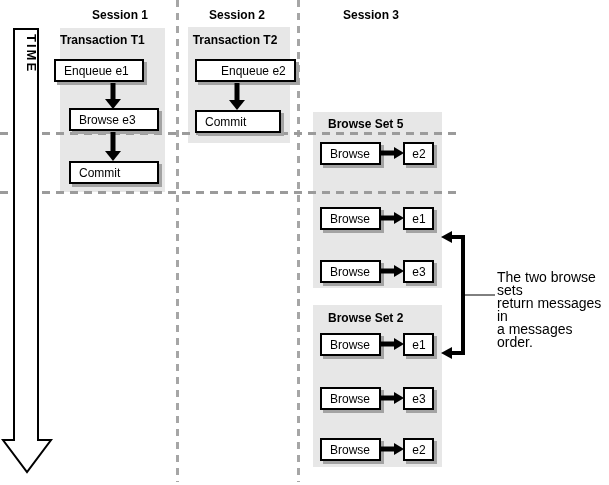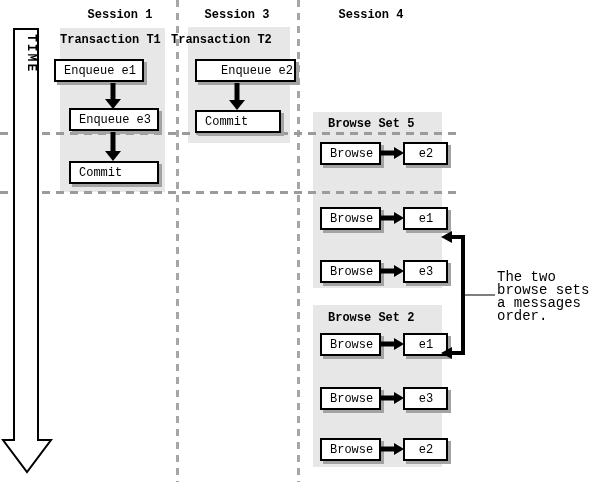--- a/index.html
+++ b/index.html
@@ -1,32 +1,32 @@
 <!DOCTYPE html>
 <html><head>
 <meta charset="utf-8">
 <style>
   html,body{margin:0;padding:0;background:#fff;}
   .canvas{
     position:relative;width:609px;height:485px;background:#ffffff;
-    font-family:Liberation Mono, monospace;color:#000;overflow:hidden;
+    font-family:Liberation Sans, sans-serif;color:#000;overflow:hidden;
   }
   .panel{position:absolute;background:#e7e7e7;z-index:1;}
   .dash-v{position:absolute;top:0;width:3px;height:482px;z-index:2;
     background:repeating-linear-gradient(to bottom,#a6a6a6 0 7px,transparent 7px 13px);}
   .dash-h{position:absolute;left:0;height:3px;width:457px;z-index:2;
     background:repeating-linear-gradient(to right,#9b9b9b 0 8px,transparent 8px 14px);}
   .hdr{position:absolute;font-weight:bold;font-size:12px;text-align:center;z-index:3;}
   .panel-title{position:absolute;font-weight:bold;font-size:12px;z-index:3;}
   .box{
     position:absolute;background:#fff;border:2px solid #000;box-sizing:border-box;
     box-shadow:3px 3px 0 #a3a3a3;font-size:12px;display:flex;align-items:center;
     padding-left:8px;height:23px;z-index:4;
   }
-  .box.msg{justify-content:center;padding-left:1px;width:45px;}
+  .box.msg{justify-content:center;padding-left:1px;width:31px;}
   .arrow{position:absolute;z-index:5;}
   .note{position:absolute;left:497px;top:271px;font-size:14px;line-height:13px;z-index:3;}
   .time-label{
     position:absolute;left:15px;top:34px;z-index:6;font-weight:bold;font-size:13px;
     writing-mode:vertical-rl;letter-spacing:2px;width:24px;text-align:left;
   }
 </style>
 </head>
 <body>
 
@@ -37,42 +37,42 @@
   <div class="panel" style="left:313px;top:112px;width:129px;height:176px;"></div>
   <div class="panel" style="left:313px;top:305px;width:129px;height:162px;"></div>
 
   <div class="dash-v" style="left:176px;"></div>
   <div class="dash-v" style="left:297px;"></div>
 
   <div class="dash-h" style="top:132px;"></div>
   <div class="dash-h" style="top:191px;"></div>
 
   <div class="hdr" style="left:70px;top:8px;width:100px;">Session 1</div>
-  <div class="hdr" style="left:187px;top:8px;width:100px;">Session 3</div>
-  <div class="hdr" style="left:321px;top:8px;width:100px;">Session 4</div>
+  <div class="hdr" style="left:187px;top:8px;width:100px;">Session 2</div>
+  <div class="hdr" style="left:321px;top:8px;width:100px;">Session 3</div>
 
   <svg class="arrow" style="left:1px;top:28px;" width="54" height="446" viewBox="0 0 54 446">
     <polygon points="13,1 37,1 37,412 50,412 26,444 2,412 13,412" fill="#ffffff" stroke="#000000" stroke-width="2" stroke-linejoin="miter"></polygon>
   </svg>
   <div class="time-label">TIME</div>
 
   <div class="panel-title" style="left:60px;top:33px;width:105px;text-align:left;">Transaction T1</div>
   <div class="box" style="left:54px;top:59px;width:90px;">Enqueue e1</div>
   <svg class="arrow" style="left:104px;top:83px;" width="18" height="26" viewBox="0 0 18 26">
     <line x1="9" y1="0" x2="9" y2="17" stroke="#000" stroke-width="5"></line>
       <polygon points="1,16 17,16 9,26" fill="#000"></polygon>
   </svg>
-  <div class="box" style="left:69px;top:108px;width:90px;">Enqueue e3</div>
+  <div class="box" style="left:69px;top:108px;width:90px;">Browse e3</div>
   <svg class="arrow" style="left:104px;top:132px;" width="18" height="29" viewBox="0 0 18 29">
     <line x1="9" y1="0" x2="9" y2="20" stroke="#000" stroke-width="5"></line>
       <polygon points="1,19 17,19 9,29" fill="#000"></polygon>
   </svg>
   <div class="box" style="left:69px;top:161px;width:90px;">Commit</div>
 
-  <div class="panel-title" style="left:171px;top:33px;width:110px;text-align:left;">Transaction T2</div>
+  <div class="panel-title" style="left:180px;top:33px;width:110px;text-align:center;">Transaction T2</div>
   <div class="box" style="left:195px;top:59px;width:101px;padding-left:24px;">Enqueue e2</div>
   <svg class="arrow" style="left:228px;top:83px;" width="18" height="27" viewBox="0 0 18 27">
     <line x1="9" y1="0" x2="9" y2="18" stroke="#000" stroke-width="5"></line>
       <polygon points="1,17 17,17 9,27" fill="#000"></polygon>
   </svg>
   <div class="box" style="left:195px;top:110px;width:86px;">Commit</div>
 
   <div class="panel-title" style="left:328px;top:117px;">Browse Set 5</div>
 
   <div class="box" style="left:320px;top:142px;width:61px;">Browse</div>
@@ -123,16 +123,17 @@
     <line x1="25" y1="7" x2="25" y2="123" stroke="#000" stroke-width="4"></line>
     <line x1="27" y1="7" x2="13" y2="7" stroke="#000" stroke-width="4"></line>
     <polygon points="14,1 14,13 3,7" fill="#000"></polygon>
     <line x1="27" y1="123" x2="13" y2="123" stroke="#000" stroke-width="4"></line>
     <polygon points="14,117 14,129 3,123" fill="#000"></polygon>
     <line x1="27" y1="65" x2="57" y2="65" stroke="#000" stroke-width="1"></line>
   </svg>
 
   <div class="note">
     <div>The two browse sets</div>
+    <div>return messages in</div>
     <div>a messages order.</div>
   </div>
 
 </div>
 
 </body></html>

